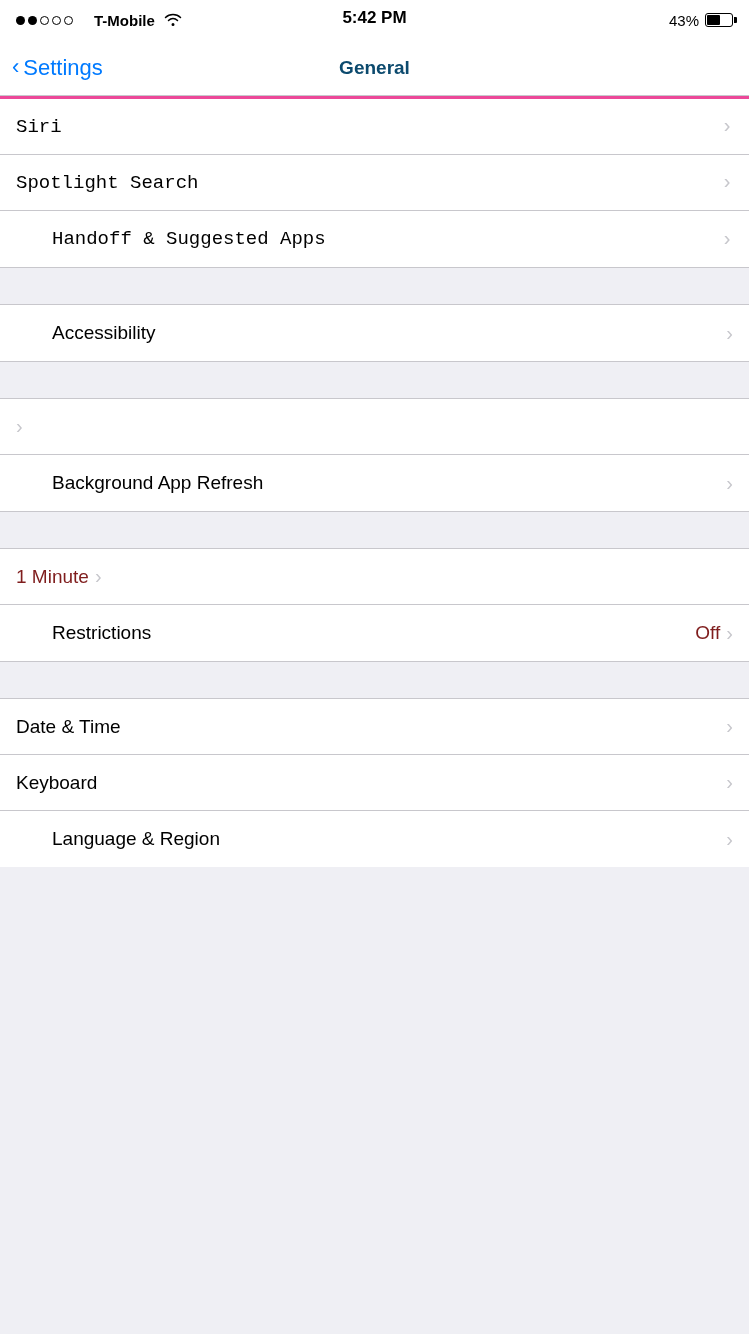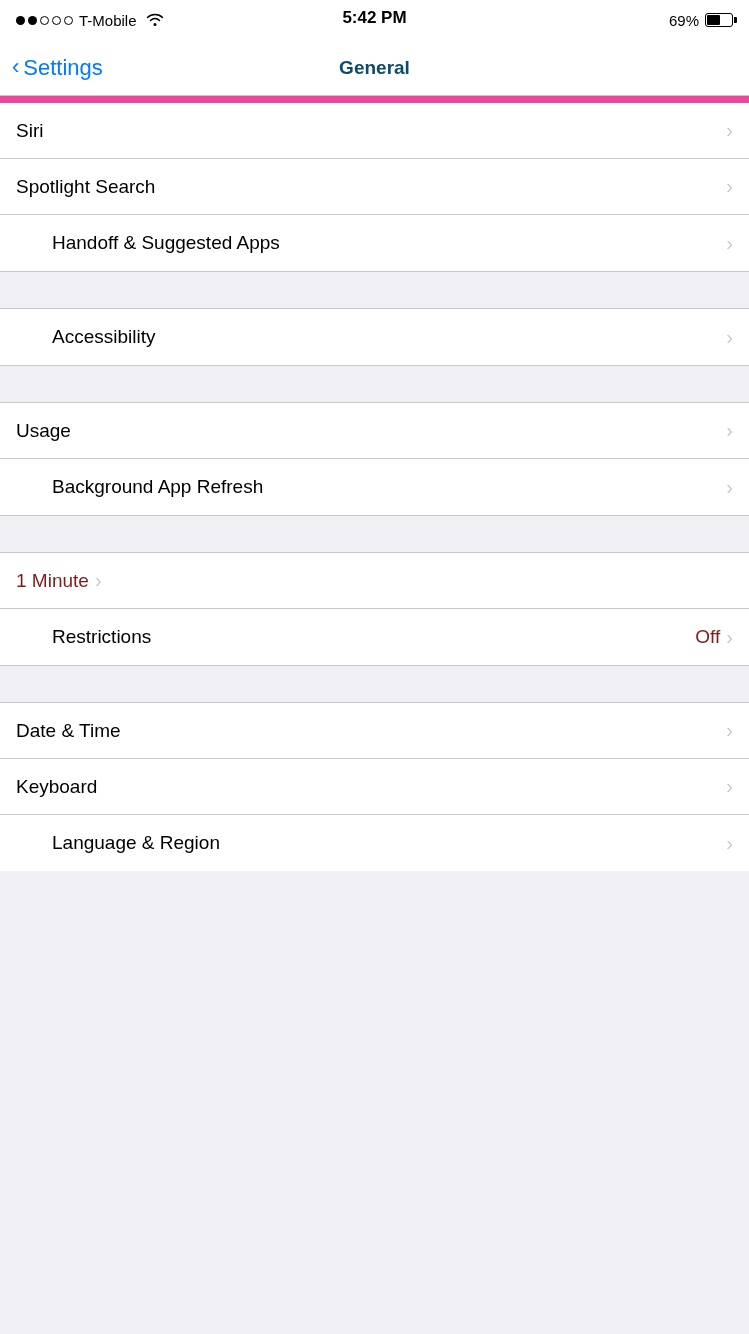--- a/index.html
+++ b/index.html
@@ -40,22 +40,22 @@
       height: 9px;
       border-radius: 50%;
       background: #000;
     }
     .dot.empty {
       background: transparent;
       border: 1.5px solid #000;
     }
     .carrier {
       font-size: 15px;
-      font-weight: 400;
-      margin-left: 1px;
+      font-weight: 700;
+      margin-left: 16px;
     }
     .wifi-icon {
       margin-left: 4px;
       font-size: 14px;
     }
     .status-center {
       font-size: 17px;
       font-weight: 600;
       position: absolute;
       left: 50%;
@@ -197,21 +197,22 @@
       font-weight: 300;
     }
 
     
     .settings-list .settings-row:last-child {
       border-bottom: none;
     }
 
     
     .first-group {
-      border-top: 7px solid #ec4899;
+      border-top: 3px solid #ec4899;
+      font-family: Liberation Mono, monospace;
     }
 
     .partial-row {
       border-bottom: 1px solid #c8c7cc;
     }
   </style>
 </head>
 <body>
 
 <div class="status-bar">
@@ -228,21 +229,21 @@
       
       <svg width="18" height="14" viewBox="0 0 18 14" fill="none">
         <path d="M9 11a1.5 1.5 0 1 1 0 3 1.5 1.5 0 0 1 0-3z" fill="#000"></path>
         <path d="M4.5 8.5C5.8 7.2 7.3 6.5 9 6.5s3.2.7 4.5 2" stroke="#000" stroke-width="1.5" stroke-linecap="round" fill="none"></path>
         <path d="M1.5 5.5C3.5 3.5 6.1 2.5 9 2.5s5.5 1 7.5 3" stroke="#000" stroke-width="1.5" stroke-linecap="round" fill="none"></path>
       </svg>
     </span>
   </div>
   <div class="status-center">5:42 PM</div>
   <div class="status-right">
-    <span>69%</span>
+    <span>43%</span>
     <div class="battery-container">
       <div class="battery-icon">
         <div class="battery-fill"></div>
       </div>
     </div>
   </div>
 </div>
 
 <div class="nav-bar">
   <div class="nav-back">
@@ -294,23 +295,20 @@
       </div>
     </div>
   </div>
 </div>
 
 <div class="section-separator"></div>
 
 <div class="settings-group">
   <div class="settings-list">
     <div class="settings-row">
-      <div class="row-left">
-        <span class="row-label">Usage</span>
-      </div>
       <div class="row-right">
         <span class="row-chevron">›</span>
       </div>
     </div>
     <div class="settings-row partial-row">
       <div class="row-left">
         <span class="row-label">Background App Refresh</span>
       </div>
       <div class="row-right">
         <span class="row-chevron">›</span>

